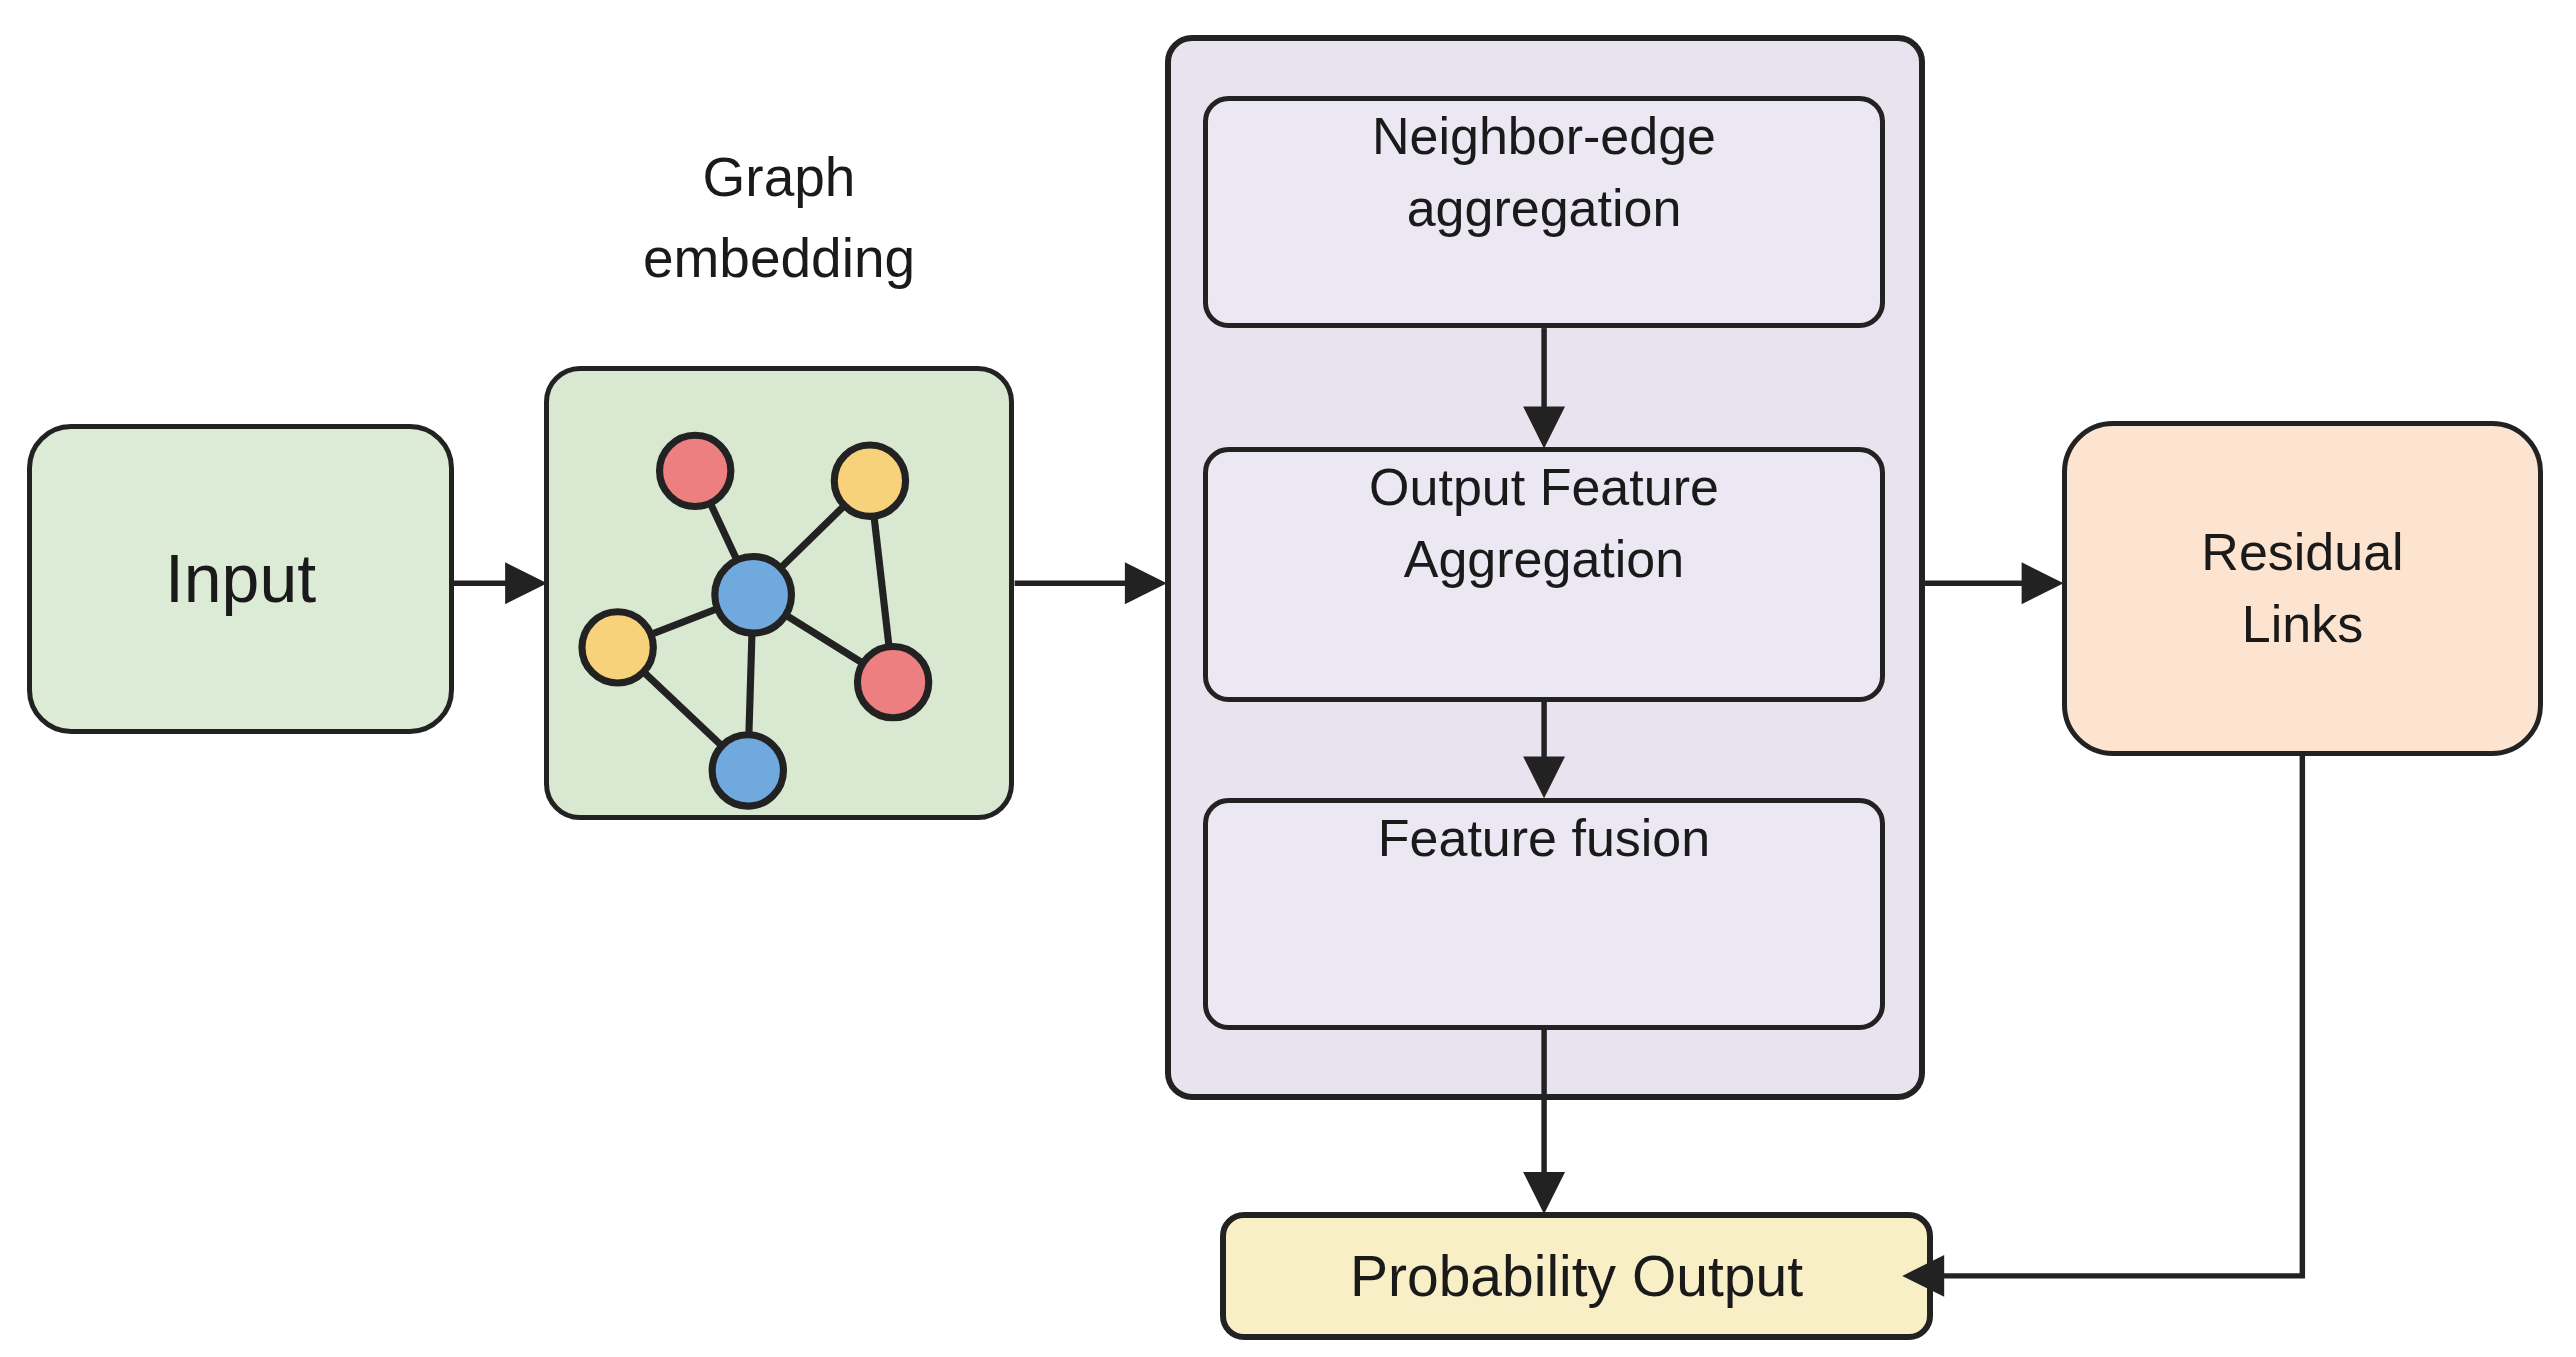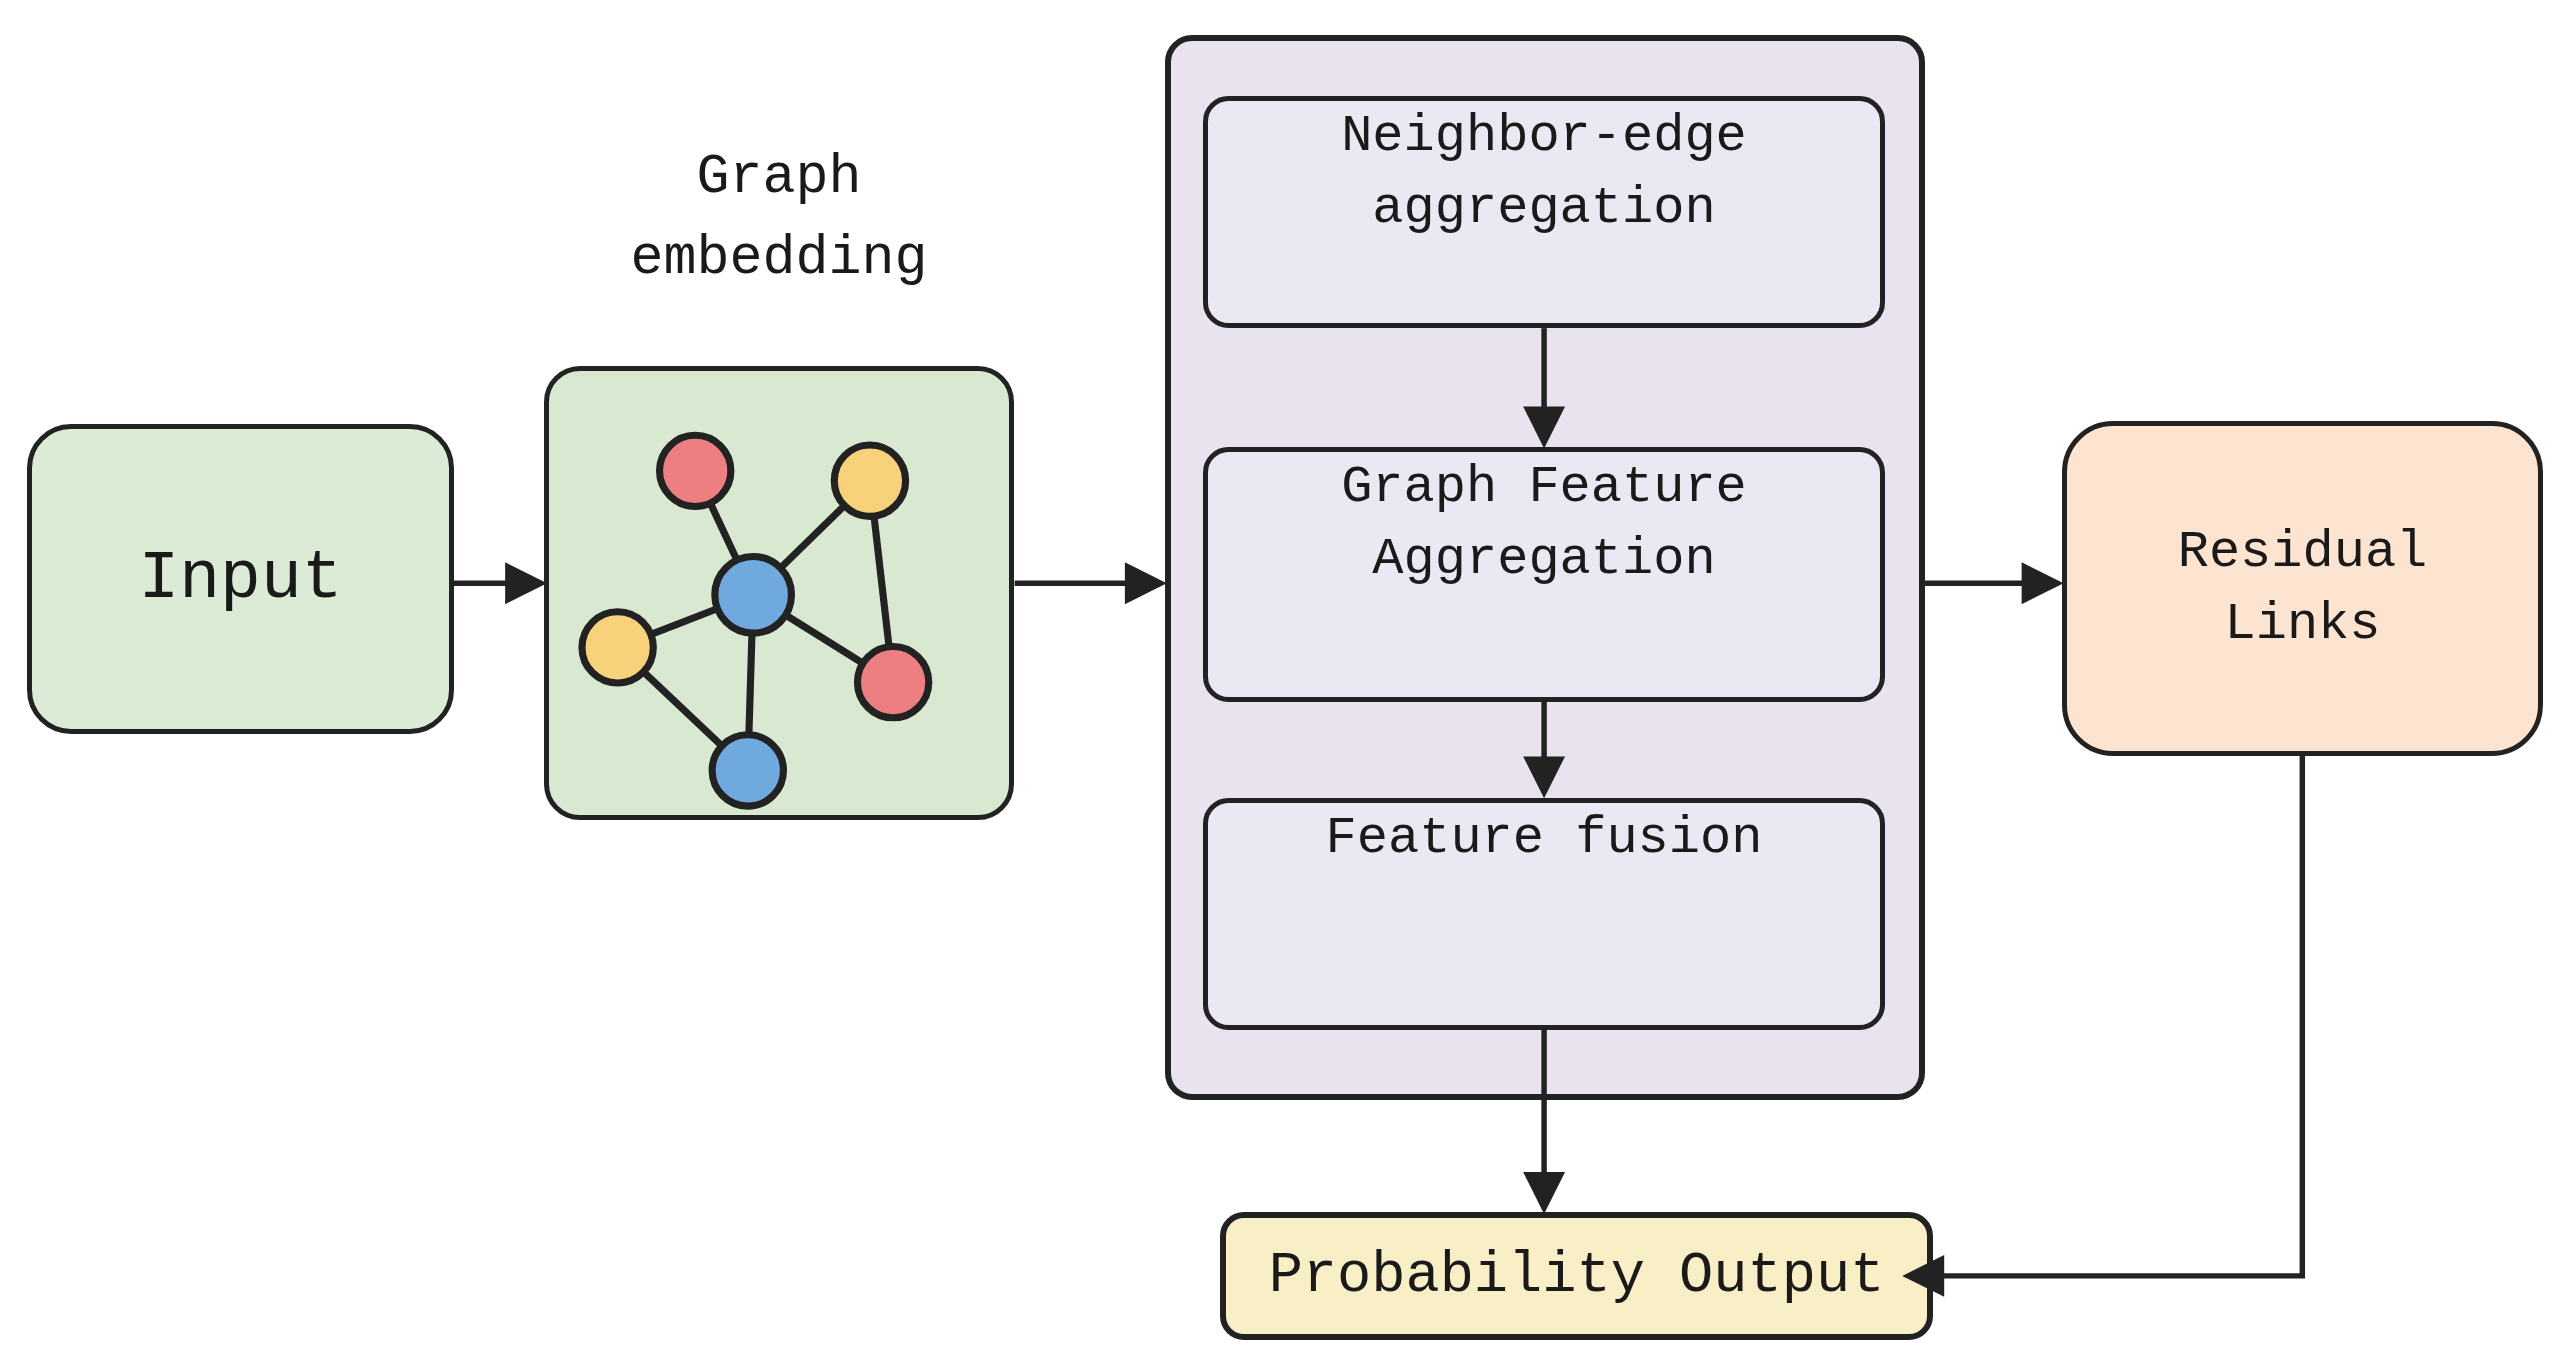--- a/index.html
+++ b/index.html
@@ -5,21 +5,21 @@
   :root{
     --background:#ffffff; --line:#222222; --text:#1a1a1a;
     --input-fill:#dcebd5; --embed-fill:#d9e9d1;
     --container-fill:#e8e3ef; --module-fill:#ece8f3;
     --residual-fill:#fce4d1; --output-fill:#f9efc6;
     --node-red:#ee7f81; --node-yellow:#f8d27a; --node-blue:#70a9dd;
   }
   *{margin:0;padding:0;box-sizing:border-box;}
   html,body{background:var(--background);}
   body{width:2576px;height:1357px;font-family:"Liberation Sans",sans-serif;color:var(--text);}
-  .canvas{position:relative;width:2576px;height:1357px;background:var(--background);overflow:hidden;font-family:Liberation Mono, monospace;}
+  .canvas{position:relative;width:2576px;height:1357px;background:var(--background);overflow:hidden;}
   .wires{position:absolute;left:0;top:0;width:2576px;height:1357px;pointer-events:none;}
   .wire{stroke:var(--line);stroke-width:6;fill:none;}
   .head{fill:var(--line);stroke:none;}
   .box{position:absolute;display:flex;align-items:center;justify-content:center;
        text-align:center;border:5.5px solid var(--line);background:#fff;}
   .lbl{white-space:pre-line;line-height:1.38;color:var(--text);}
   #box-input{left:27px;top:424px;width:427px;height:310px;border-radius:44px;background:var(--input-fill);}
   #box-input .lbl{font-size:68px;}
   #embed-caption{position:absolute;left:510px;top:137px;width:538px;text-align:center;
        font-size:55px;line-height:1.48;white-space:pre-line;color:var(--text);}
@@ -74,21 +74,21 @@
     </svg>
   </div>
 
   <div class="box" id="module-container"></div>
 
   <div class="module" id="box-neighbor">
     <span class="lbl">Neighbor-edge
 aggregation</span>
   </div>
   <div class="module" id="box-feature-agg">
-    <span class="lbl">Graph Feature
+    <span class="lbl">Output Feature
 Aggregation</span>
   </div>
   <div class="module" id="box-fusion">
     <span class="lbl">Feature fusion</span>
   </div>
 
   <div class="box" id="box-residual">
     <span class="lbl">Residual
 Links</span>
   </div>

